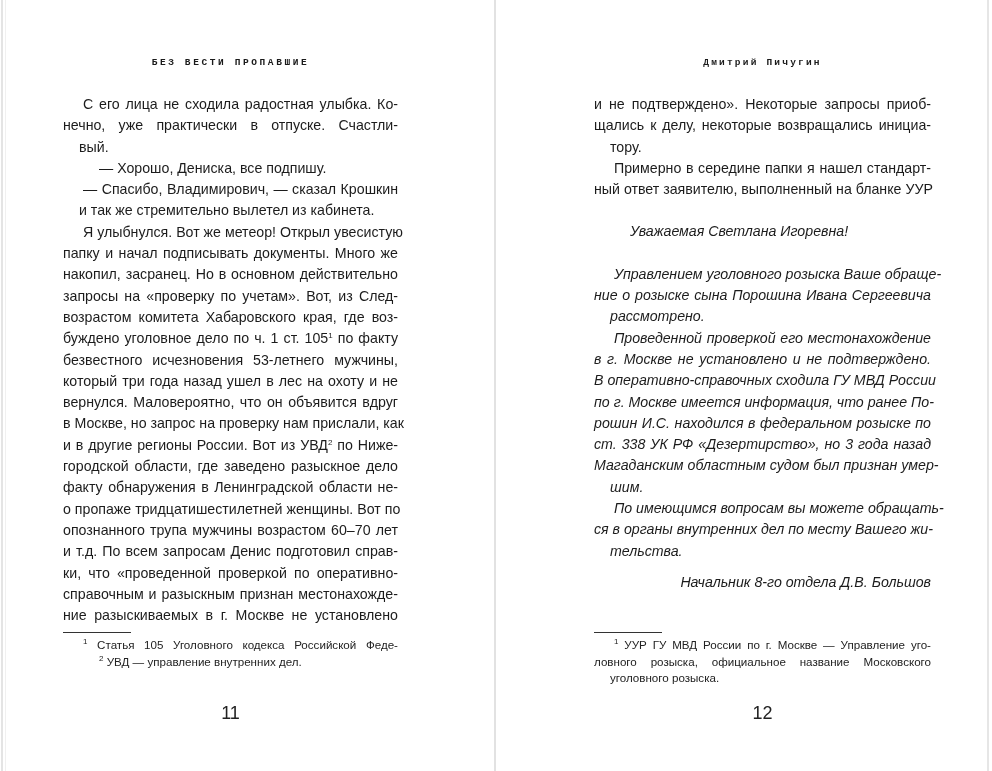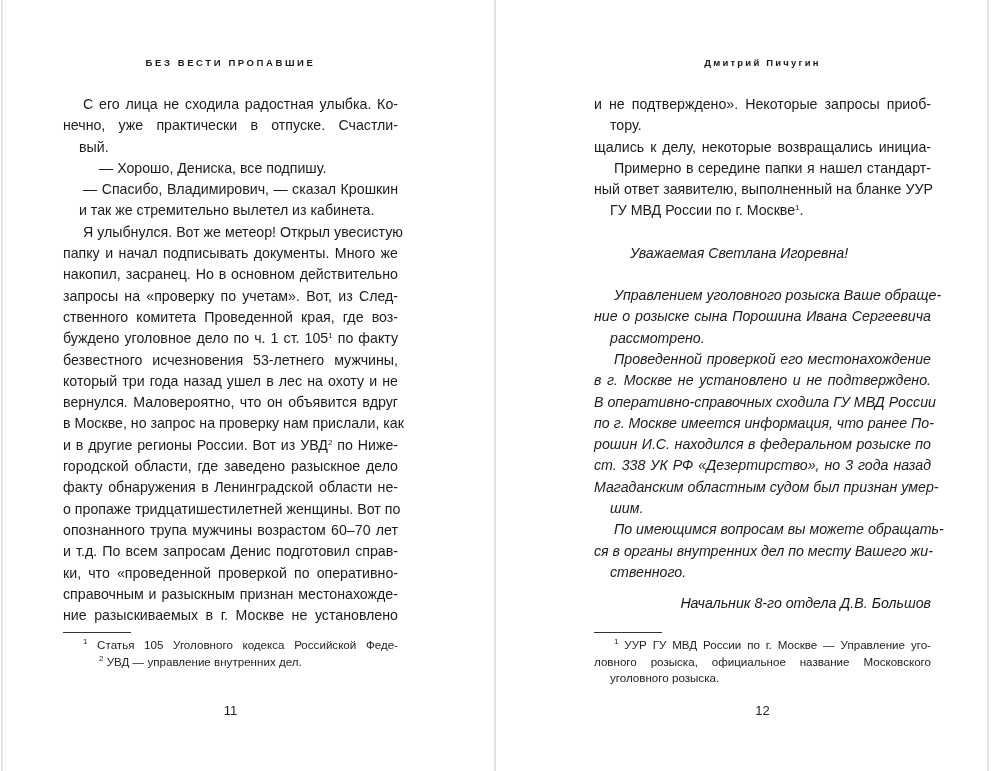--- a/index.html
+++ b/index.html
@@ -7,21 +7,21 @@
     .spread { position: absolute; left: 0; top: 0; width: 992px; height: 771px; background: #fff; }
     .edge-left { position: absolute; left: 1px; top: 0; width: 2px; height: 771px; background: #e4e4e4; }
     .edge-left2 { position: absolute; left: 5px; top: 0; width: 1px; height: 771px; background: #f0f0f0; }
     .edge-right { position: absolute; left: 987px; top: 0; width: 2px; height: 771px; background: #e6e6e6; }
     .gutter { position: absolute; left: 494px; top: 0; width: 2px; height: 771px; background: #e2e2e2; }
     .page { position: absolute; top: 0; height: 771px; }
     .page.left { left: 63px; width: 335px; }
     .page.right { left: 594px; width: 337px; }
     .running-head {
       position: absolute; top: 57px; left: 0; width: 100%;
-      text-align: center; font-family: Liberation Sans, sans-serif;
+      text-align: center; font-family: Liberation Mono, monospace;
       font-weight: bold; font-size: 9.5px; letter-spacing: 2.6px; color: #1a1a1a;
     }
     .running-head.author { letter-spacing: 2.2px; text-transform: none; }
     .body {
       position: absolute; top: 94px; left: 0; width: 100%;
       font-family: "Liberation Sans", sans-serif; font-size: 14.2px;
       line-height: 21.3px; color: #1c1c1c;
     }
     .line { display: block; white-space: nowrap; text-align: justify; text-align-last: justify; height: 21.3px; overflow: visible; }
     .line.last { text-align-last: left; margin-left: 16px; }
@@ -33,21 +33,21 @@
     sup { font-size: 8px; line-height: 0; vertical-align: 5px; }
     .fn-rule { position: absolute; top: 632px; left: 0; width: 68px; height: 1px; background: #333; }
     .footnotes {
       position: absolute; top: 637px; left: 0; width: 100%;
       font-family: "Liberation Sans", sans-serif; font-size: 11.6px;
       line-height: 16.6px; color: #222;
     }
     .footnotes .line { height: 16.6px; }
     .folio {
       position: absolute; top: 703px; left: 0; width: 100%; text-align: center;
-      font-family: "Liberation Sans", sans-serif; font-size: 13px; color: #222;
+      font-family: "Liberation Sans", sans-serif; font-size: 18px; color: #222;
     }
   </style>
 </head>
 <body>
 
 <div class="spread">
   <div class="edge-left"></div>
   <div class="edge-left2"></div>
   <div class="edge-right"></div>
   <div class="gutter"></div>
@@ -58,21 +58,21 @@
       <span class="line indent">С его лица не сходила радостная улыбка. Ко-</span>
       <span class="line">нечно, уже практически в отпуске. Счастли-</span>
       <span class="line last">вый.</span>
       <span class="line indent last">— Хорошо, Дениска, все подпишу.</span>
       <span class="line indent">— Спасибо, Владимирович, — сказал Крошкин</span>
       <span class="line last">и так же стремительно вылетел из кабинета.</span>
       <span class="line indent">Я улыбнулся. Вот же метеор! Открыл увесистую</span>
       <span class="line">папку и начал подписывать документы. Много же</span>
       <span class="line">накопил, засранец. Но в основном действительно</span>
       <span class="line">запросы на «проверку по учетам». Вот, из След-</span>
-      <span class="line">ственного комитета Проведенной края, где воз-</span>
+      <span class="line">возрастом комитета Хабаровского края, где воз-</span>
       <span class="line"><span>буждено уголовное дело по ч. 1 ст. 105</span><sup>1</sup><span> по факту</span></span>
       <span class="line">безвестного исчезновения 53-летнего мужчины,</span>
       <span class="line">который три года назад ушел в лес на охоту и не</span>
       <span class="line">вернулся. Маловероятно, что он объявится вдруг</span>
       <span class="line">в Москве, но запрос на проверку нам прислали, как</span>
       <span class="line"><span>и в другие регионы России. Вот из УВД</span><sup>2</sup><span> по Ниже-</span></span>
       <span class="line">городской области, где заведено разыскное дело</span>
       <span class="line">факту обнаружения в Ленинградской области не-</span>
       <span class="line">о пропаже тридцатишестилетней женщины. Вот по</span>
       <span class="line">опознанного трупа мужчины возрастом 60–70 лет</span>
@@ -86,43 +86,42 @@
       <span class="line indent"><sup>1</sup> <span>Статья 105 Уголовного кодекса Российской Феде-</span></span>
       <span class="line indent last"><sup>2</sup> <span>УВД — управление внутренних дел.</span></span>
     </div>
     <div class="folio">11</div>
   </div>
 
   <div class="page right">
     <div class="running-head author">Дмитрий Пичугин</div>
     <div class="body">
       <span class="line">и не подтверждено». Некоторые запросы приоб-</span>
+      <span class="line">щались к делу, некоторые возвращались инициа-</span>
       <span class="line last">тору.</span>
-      <span class="line">щались к делу, некоторые возвращались инициа-</span>
       <span class="line indent">Примерно в середине папки я нашел стандарт-</span>
       <span class="line">ный ответ заявителю, выполненный на бланке УУР</span>
-      <span class="line last"><span>ГУ МВД России по г. Москве</span><sup>1</sup>.</span>
       <span class="gap"></span>
       <div class="italic">
         <span class="line indent last">Уважаемая Светлана Игоревна!</span>
         <span class="gap"></span>
         <span class="line indent">Управлением уголовного розыска Ваше обраще-</span>
         <span class="line">ние о розыске сына Порошина Ивана Сергеевича</span>
         <span class="line last">рассмотрено.</span>
         <span class="line indent">Проведенной проверкой его местонахождение</span>
         <span class="line">в г. Москве не установлено и не подтверждено.</span>
         <span class="line">В оперативно-справочных сходила ГУ МВД России</span>
         <span class="line">по г. Москве имеется информация, что ранее По-</span>
         <span class="line">рошин И.С. находился в федеральном розыске по</span>
         <span class="line">ст. 338 УК РФ «Дезертирство», но 3 года назад</span>
         <span class="line">Магаданским областным судом был признан умер-</span>
         <span class="line last">шим.</span>
         <span class="line indent">По имеющимся вопросам вы можете обращать-</span>
         <span class="line">ся в органы внутренних дел по месту Вашего жи-</span>
-        <span class="line last">ственного.</span>
+        <span class="line last">тельства.</span>
         <span class="gap-sm"></span>
         <span class="line right-align">Начальник 8-го отдела Д.В. Большов</span>
       </div>
     </div>
     <div class="fn-rule"></div>
     <div class="footnotes">
       <span class="line indent"><sup>1</sup> <span>УУР ГУ МВД России по г. Москве — Управление уго-</span></span>
       <span class="line">ловного розыска, официальное название Московского</span>
       <span class="line last">уголовного розыска.</span>
     </div>

